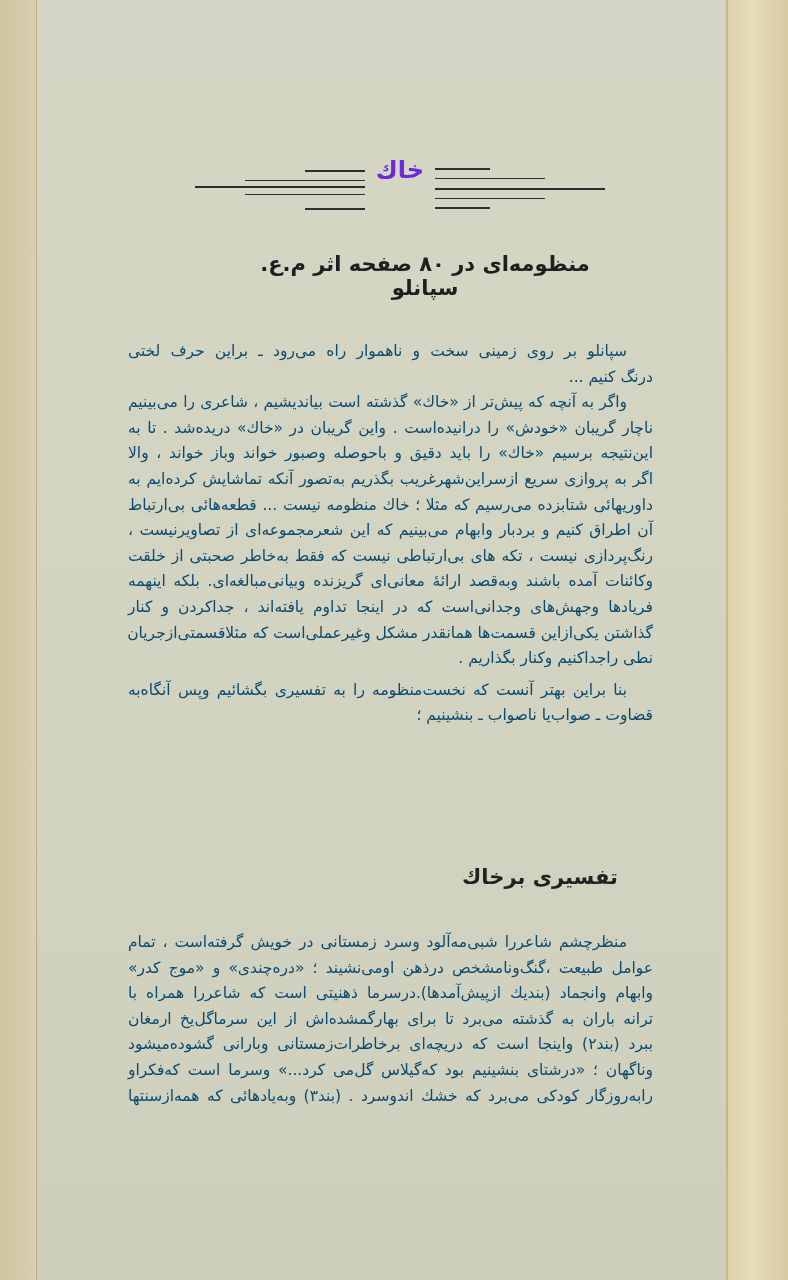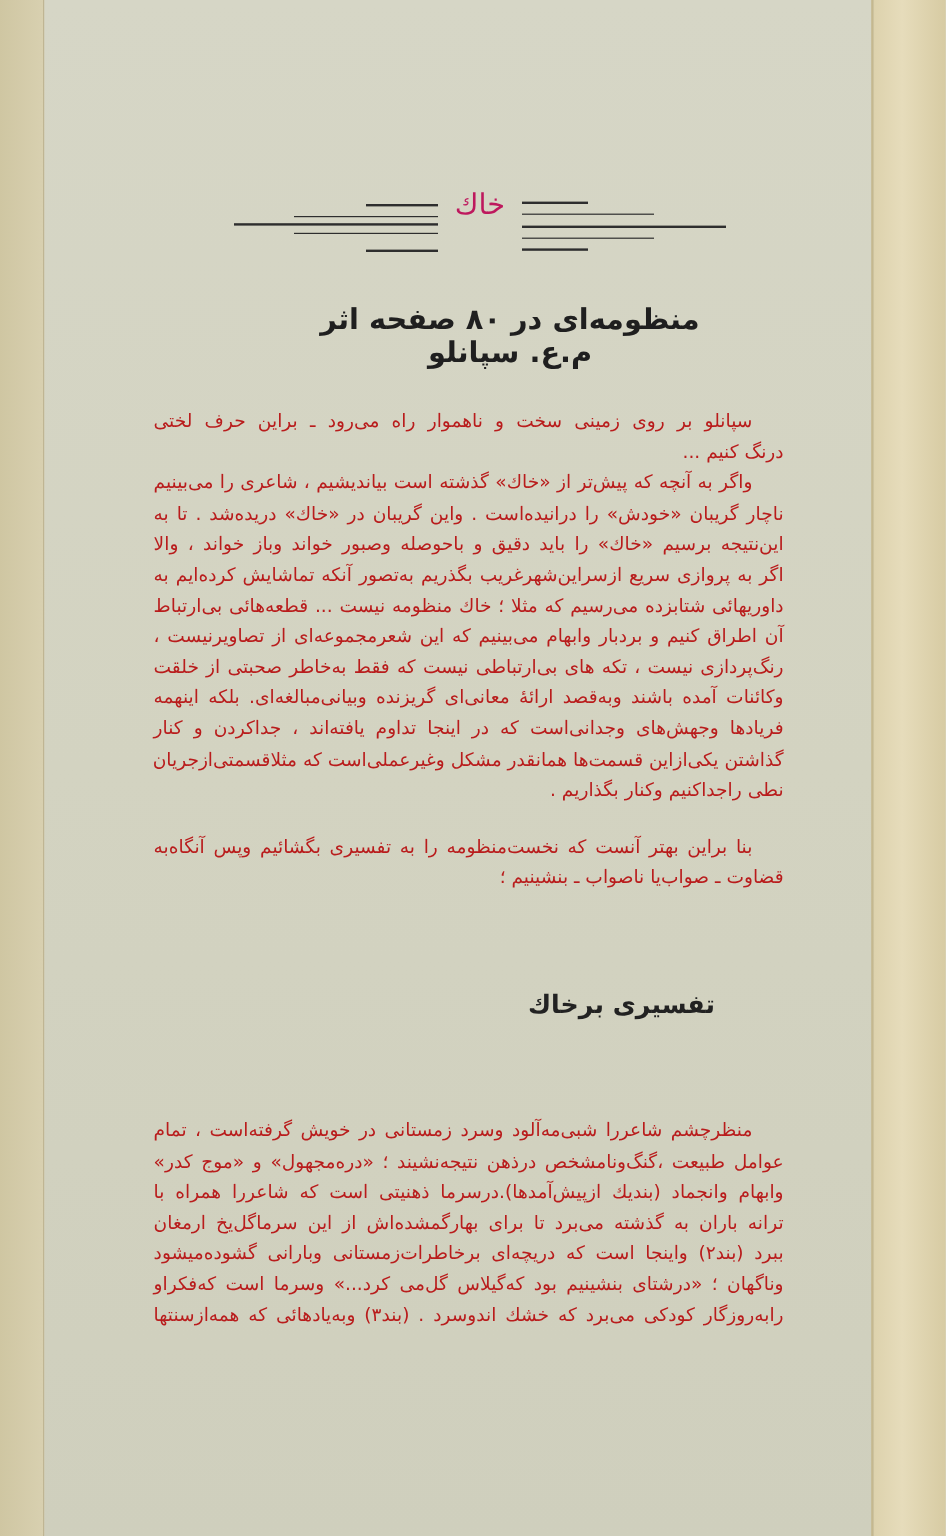--- a/index.html
+++ b/index.html
@@ -23,39 +23,39 @@
       position: absolute; left: 37px; top: 0; width: 691px; height: 1280px;
       background: linear-gradient(to bottom, #d6d6c6, #d3d3c1 50%, #cfcfbd);
     }
     .ornament {
       position: absolute; top: 152px; left: 195px; width: 410px; height: 50px;
     }
     .ornament .rule { position: absolute; height: 2px; background: #2e2e2e; }
     .ornament .rule.thin { height: 1px; }
     .ornament .title {
       position: absolute; left: 175px; top: 4px; width: 60px; text-align: center;
-      font-size: 24px; font-weight: normal; color: #be185d;
+      font-size: 24px; font-weight: bold; color: #6d28d9;
       direction: rtl;
     }
     .subtitle {
       position: absolute; top: 252px; left: 255px; width: 340px;
-      text-align: center; font-size: 24px; font-weight: bold; color: #1f1f1f;
+      text-align: center; font-size: 21px; font-weight: bold; color: #1f1f1f;
       direction: rtl;
     }
     .para-block {
       position: absolute; left: 128px; width: 525px; direction: rtl;
-      font-size: 15.5px; line-height: 25.6px; color: #b91c1c;
+      font-size: 15.5px; line-height: 25.6px; color: #0c4a6e;
       text-align: justify;
     }
     .line { white-space: nowrap; display: block; text-align: justify; text-align-last: justify; }
     .line.last { text-align-last: right; }
     .line.indent { padding-right: 26px; }
     .section-heading {
-      position: absolute; top: 825px; left: 440px; width: 200px;
-      text-align: left; font-size: 21px; font-weight: bold; color: #222; direction: rtl;
+      position: absolute; top: 865px; left: 440px; width: 200px;
+      text-align: center; font-size: 21px; font-weight: bold; color: #222; direction: rtl;
     }
   </style>
 </head>
 <body>
 
 <div class="left-strip"></div>
 <div class="page"></div>
 <div class="right-strip"></div>
 
 <div class="ornament">
@@ -81,27 +81,27 @@
   <span class="line">ناچار گریبان «خودش» را درانیده‌است . واین گریبان در «خاك» دریده‌شد . تا به</span>
   <span class="line">این‌نتیجه برسیم «خاك» را باید دقیق و باحوصله وصبور خواند وباز خواند ، والا</span>
   <span class="line">اگر به پروازی سریع ازسراین‌شهرغریب بگذریم به‌تصور آنکه تماشایش کرده‌ایم به</span>
   <span class="line">داوریهائی شتابزده می‌رسیم که مثلا ؛ خاك منظومه نیست ... قطعه‌هائی بی‌ارتباط</span>
   <span class="line">آن اطراق کنیم و بردبار وابهام می‌بینیم که این شعرمجموعه‌ای از تصاویرنیست ،</span>
   <span class="line">رنگ‌پردازی نیست ، تکه های بی‌ارتباطی نیست که فقط به‌خاطر صحبتی از خلقت</span>
   <span class="line">وکائنات آمده باشند وبه‌قصد ارائهٔ معانی‌ای گریزنده وبیانی‌مبالغه‌ای. بلکه اینهمه</span>
   <span class="line">فریادها وجهش‌های وجدانی‌است که در اینجا تداوم یافته‌اند ، جداکردن و کنار</span>
   <span class="line">گذاشتن یکی‌ازاین قسمت‌ها همانقدر مشکل وغیرعملی‌است که مثلاقسمتی‌ازجریان</span>
   <span class="line last">نطی راجداکنیم وکنار بگذاریم .</span>
-  <span class="line indent" style="margin-top:22px;">بنا براین بهتر آنست که نخست‌منظومه را به تفسیری بگشائیم وپس آنگاه‌به</span>
+  <span class="line indent" style="margin-top:6px;">بنا براین بهتر آنست که نخست‌منظومه را به تفسیری بگشائیم وپس آنگاه‌به</span>
   <span class="line last">قضاوت ـ صواب‌یا ناصواب ـ بنشینیم ؛</span>
 </div>
 
 <div class="section-heading">تفسیری برخاك</div>
 
 <div class="para-block" style="top:930px;">
   <span class="line indent">منظرچشم شاعررا شبی‌مه‌آلود وسرد زمستانی در خویش گرفته‌است ، تمام</span>
-  <span class="line">عوامل طبیعت ،گنگ‌ونامشخص درذهن نتیجه‌نشیند ؛ «دره‌مجهول» و «موج کدر»</span>
+  <span class="line">عوامل طبیعت ،گنگ‌ونامشخص درذهن اومی‌نشیند ؛ «دره‌چندی» و «موج کدر»</span>
   <span class="line">وابهام وانجماد (بندیك ازپیش‌آمدها).درسرما ذهنیتی است که شاعررا همراه با</span>
   <span class="line">ترانه باران به گذشته می‌برد تا برای بهارگمشده‌اش از این سرماگل‌یخ ارمغان</span>
   <span class="line">ببرد (بند۲) واینجا است که دریچه‌ای برخاطرات‌زمستانی وبارانی گشوده‌میشود</span>
   <span class="line">وناگهان ؛ «درشتای بنشینیم بود که‌گیلاس گل‌می کرد...» وسرما است که‌فکراو</span>
   <span class="line">رابه‌روزگار کودکی می‌برد که خشك اندوسرد . (بند۳) وبه‌یادهائی که همه‌ازسنتها</span>
 </div>
 
 </body></html>

